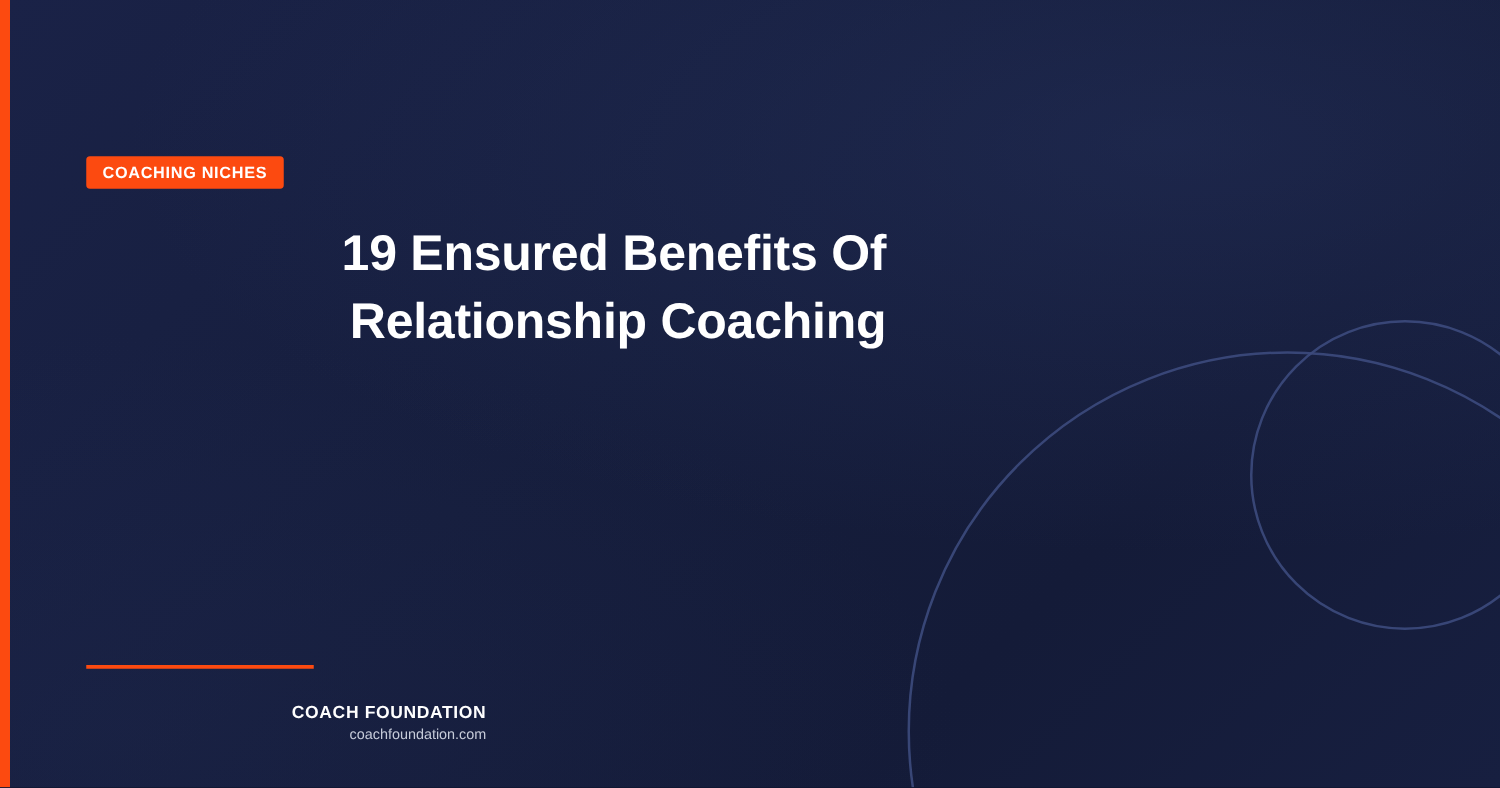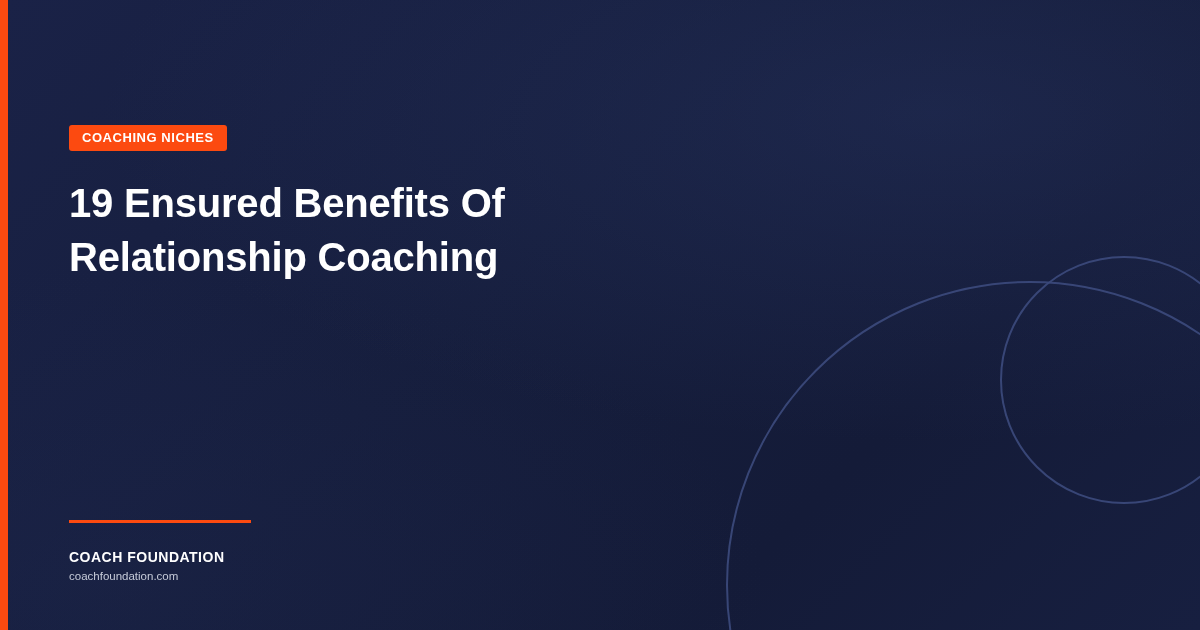--- a/index.html
+++ b/index.html
@@ -87,21 +87,21 @@
     color: #ffffff;
     font-size: 40px;
     font-weight: bold;
     line-height: 54px;
     letter-spacing: -0.2px;
   }
 
   .footer {
     position: absolute;
     left: 0;
-    top: 520px;
+    top: 532px;
     width: 320px;
   }
   .footer-rule {
     width: 182px;
     height: 3px;
     border: 0;
     margin: 0 0 26px 0;
     padding: 0;
   }
   .brand-name {
@@ -116,21 +116,21 @@
     color: #c6cbd9;
     font-size: 11.5px;
     font-weight: normal;
     line-height: 15px;
     margin: 4px 0 10px 0;
   }
 </style>
 </head>
 <body>
 
-<div class="card" style="width: 1200px; height: 630px;">
+<div class="card" style="width: 1200px; height: 630px; text-align: right;">
 
   <div class="sheen"></div>
 
   <div class="edge-stripe" style="background: rgb(252, 74, 16); width: 8px;"></div>
 
   <div class="deco">
     <svg viewBox="0 0 1200 630" xmlns="http://www.w3.org/2000/svg" aria-hidden="true">
       <circle cx="1030" cy="585" r="303" fill="none" stroke="#3c4a7c" stroke-width="2" opacity="0.92"></circle>
       <circle cx="1124" cy="380" r="123" fill="none" stroke="#3c4a7c" stroke-width="2" opacity="0.92"></circle>
     </svg>

